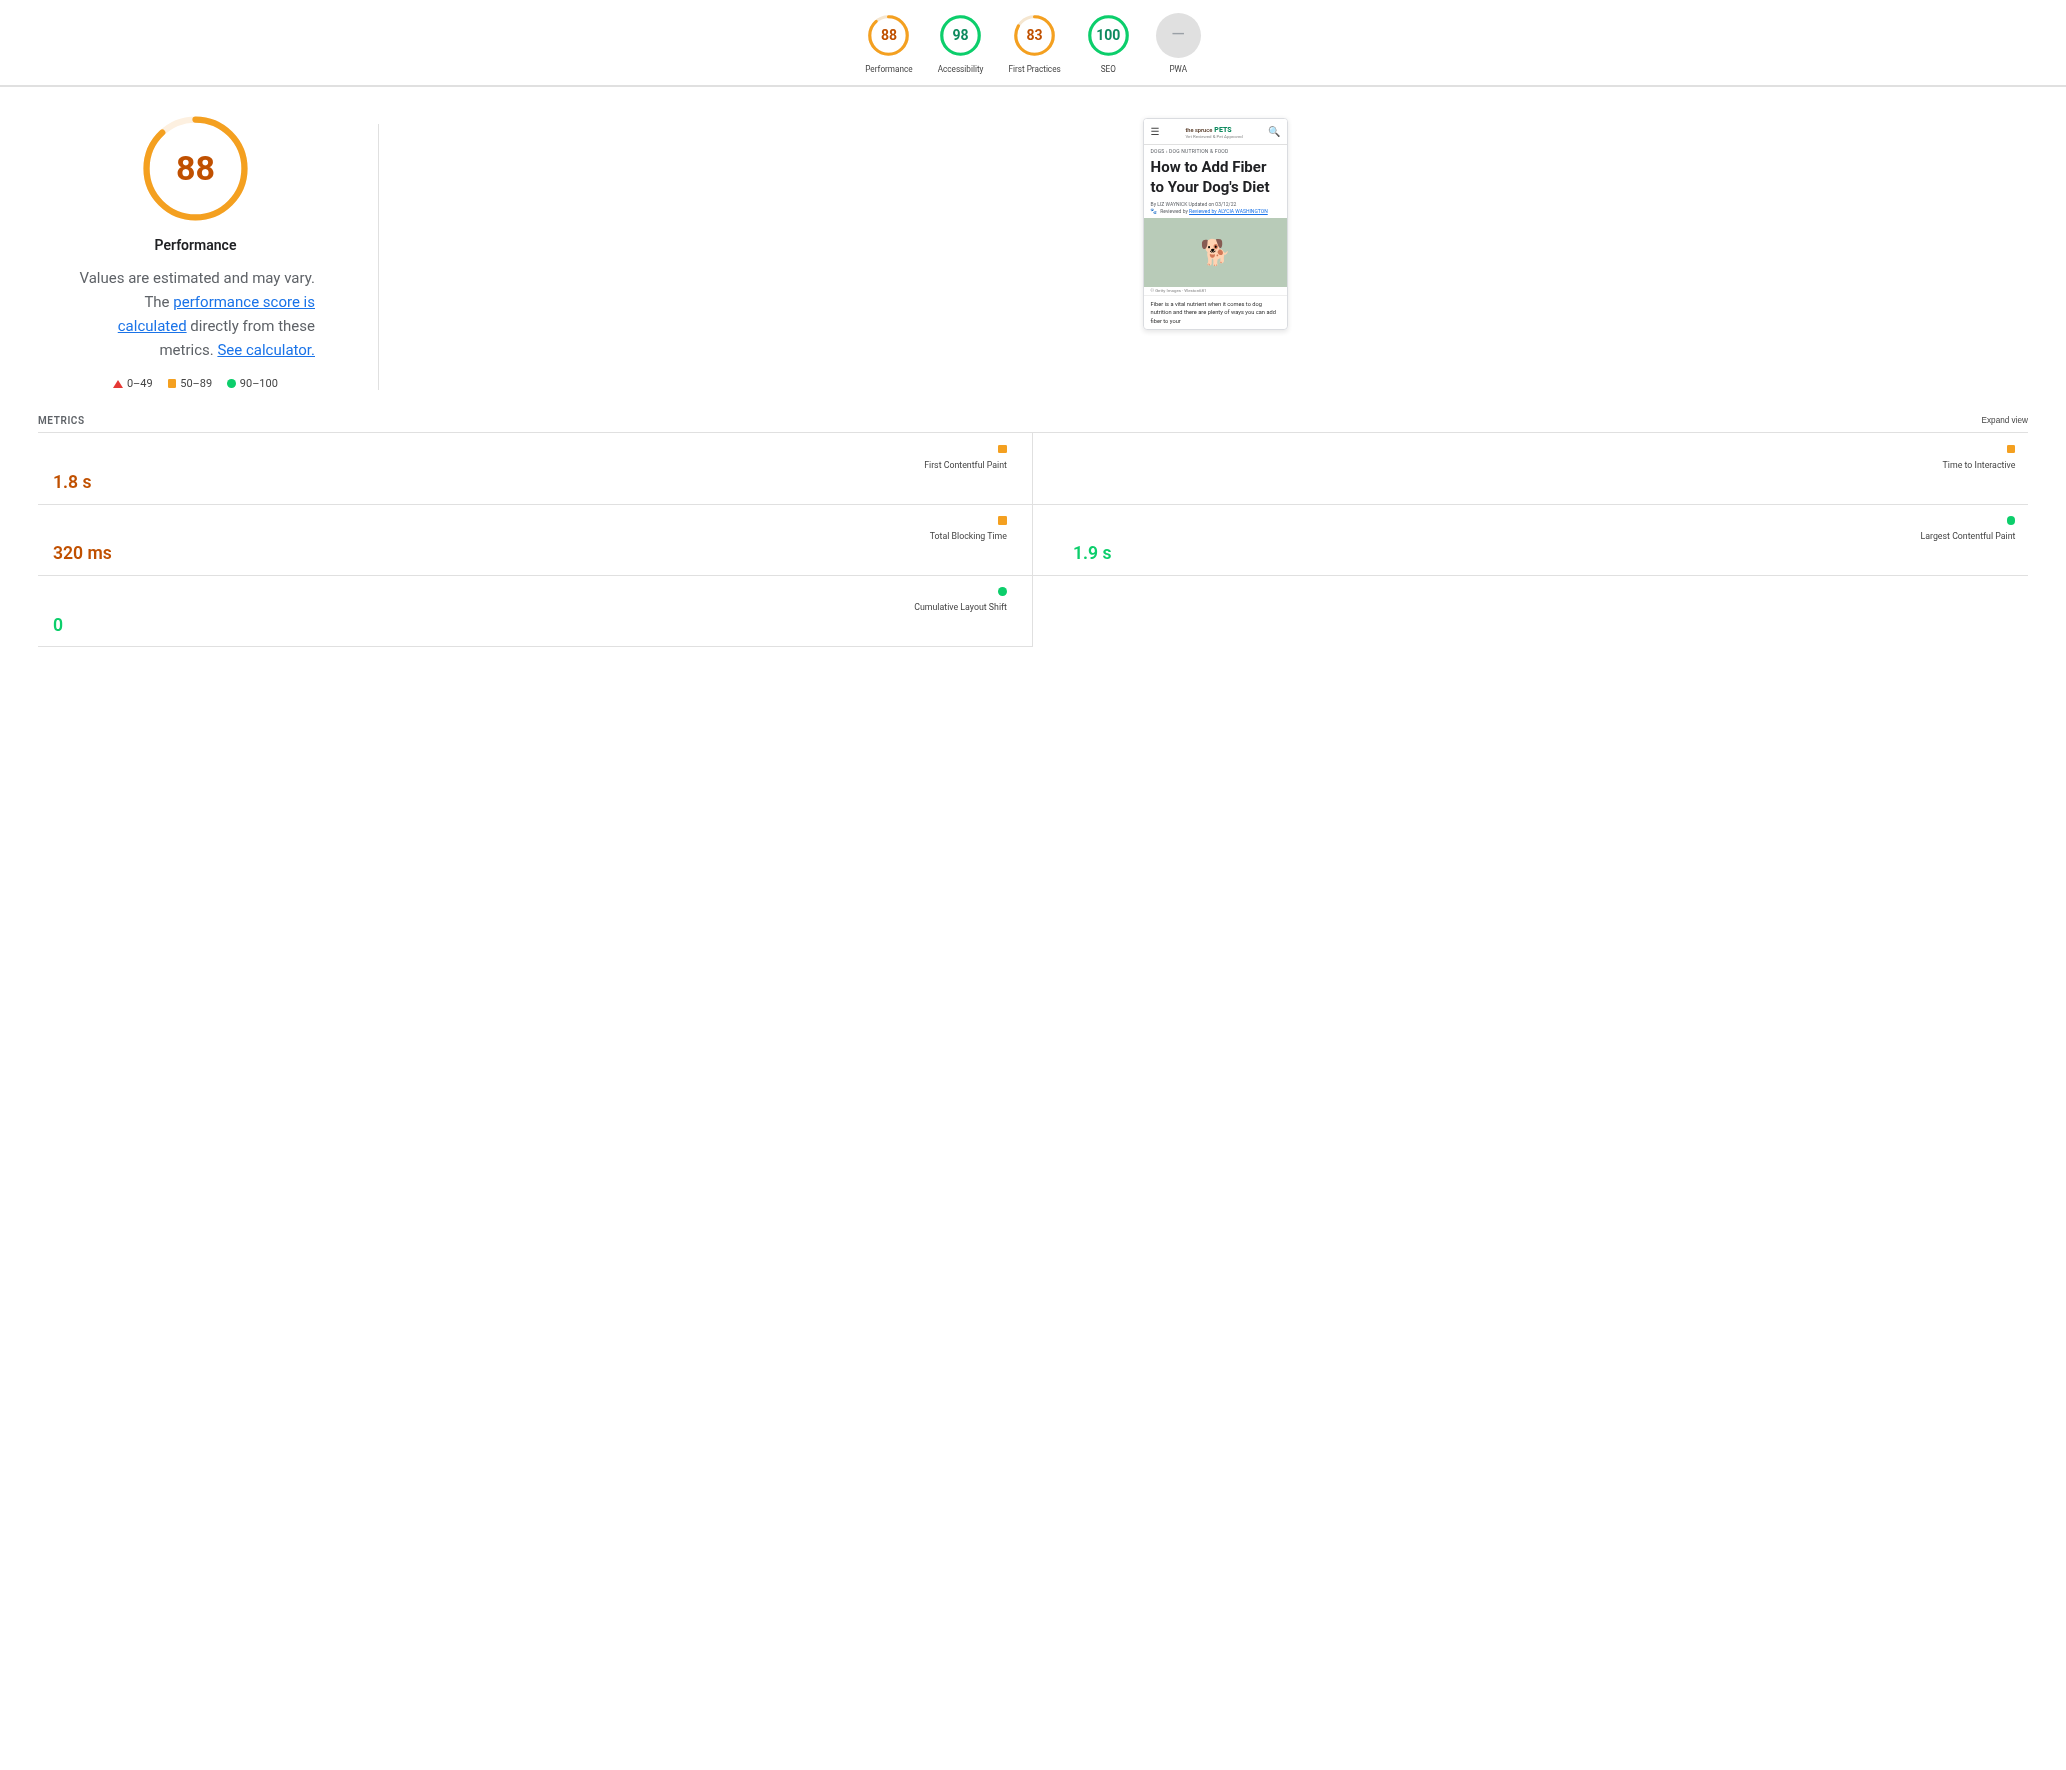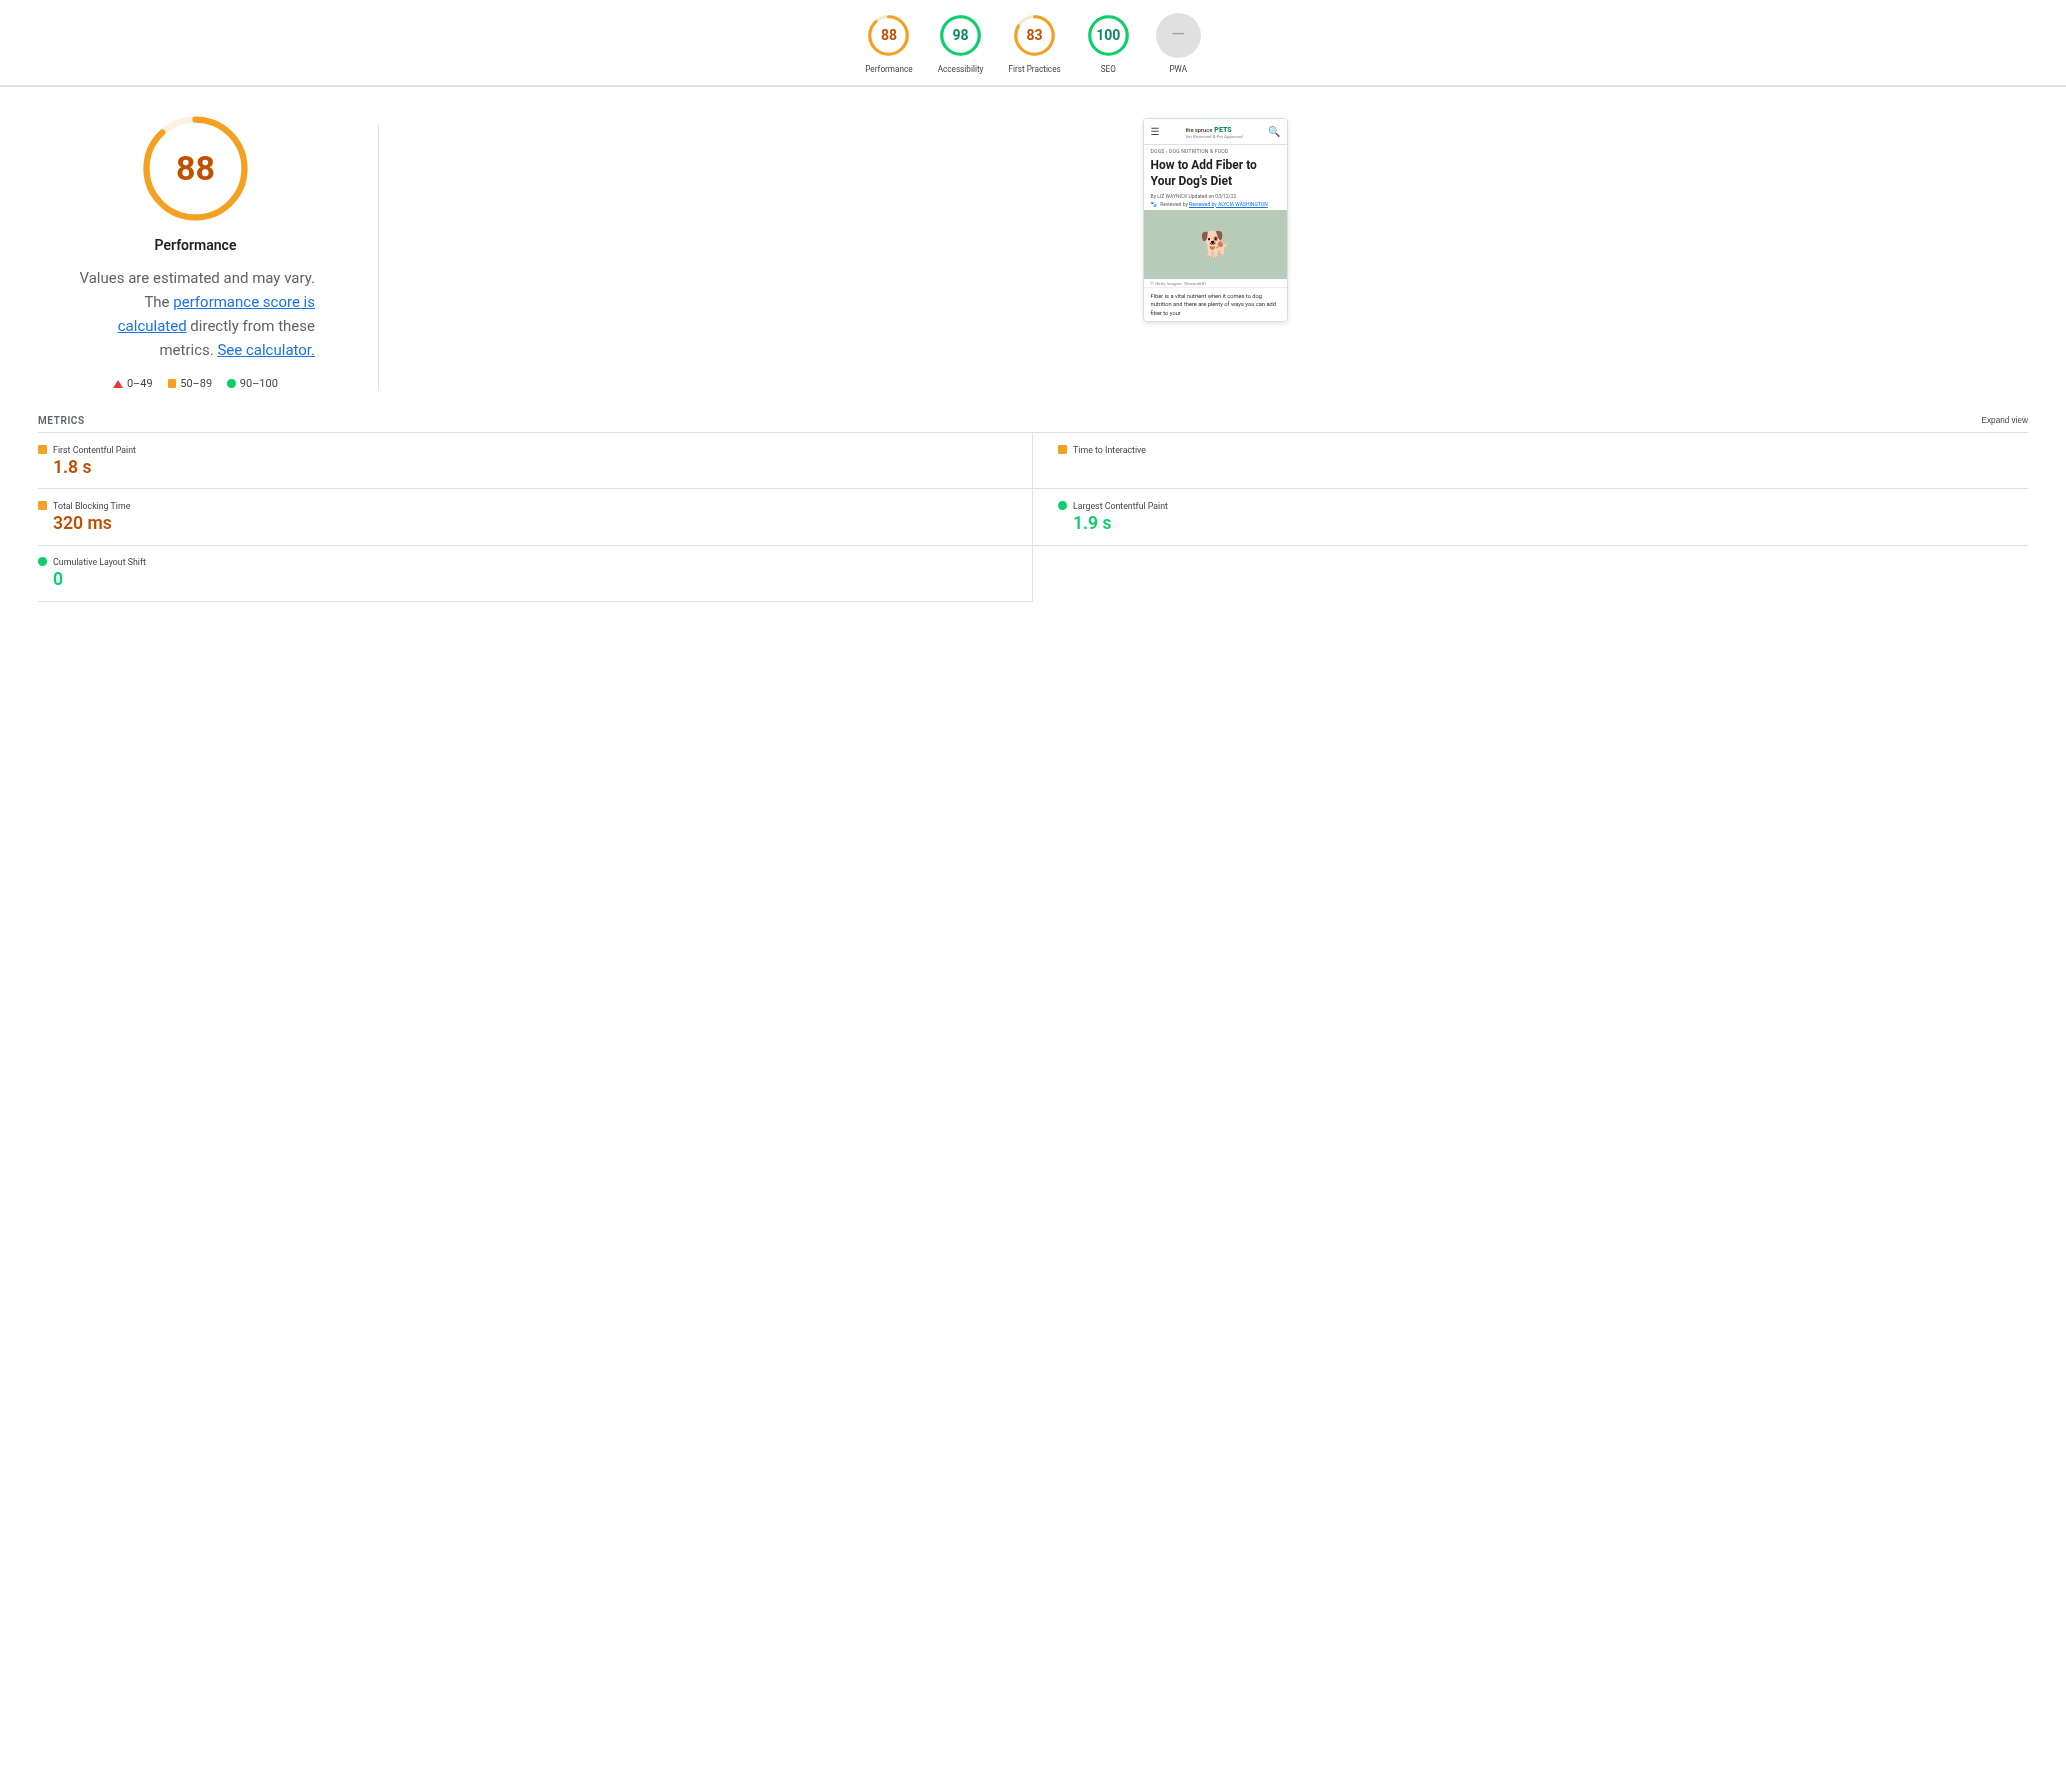--- a/index.html
+++ b/index.html
@@ -214,21 +214,21 @@
       color: #444;
     }
     .thumb-breadcrumb {
       font-size: 5px;
       color: #5f6368;
       padding: 3.1px 6.3px 1.3px;
       letter-spacing: 0.2px;
       text-transform: uppercase;
     }
     .thumb-title {
-      font-size: 12px;
+      font-size: 15px;
       font-weight: 700;
       padding: 2.5px 6.3px 3.8px;
       color: #202124;
       line-height: 1.3;
     }
     .thumb-byline {
       font-size: 5px;
       color: #5f6368;
       padding: 0 6.3px 1.3px;
     }
@@ -300,23 +300,24 @@
     }
     .metric-item:nth-child(odd) {
       border-right: 0.6px solid #e0e0e0;
       padding-right: 25px;
     }
     .metric-item:nth-child(even) {
       padding-left: 25px;
     }
     .metric-header-row {
       display: flex;
-      align-items: center;
+      align-items: flex-end;
       gap: 6.3px;
       margin-bottom: 2.5px;
+      flex-direction: column;
     }
     .metric-dot {
       width: 8.8px;
       height: 8.8px;
       border-radius: 50%;
       flex-shrink: 0;
     }
     .metric-square {
       width: 8.8px;
       height: 8.8px;

